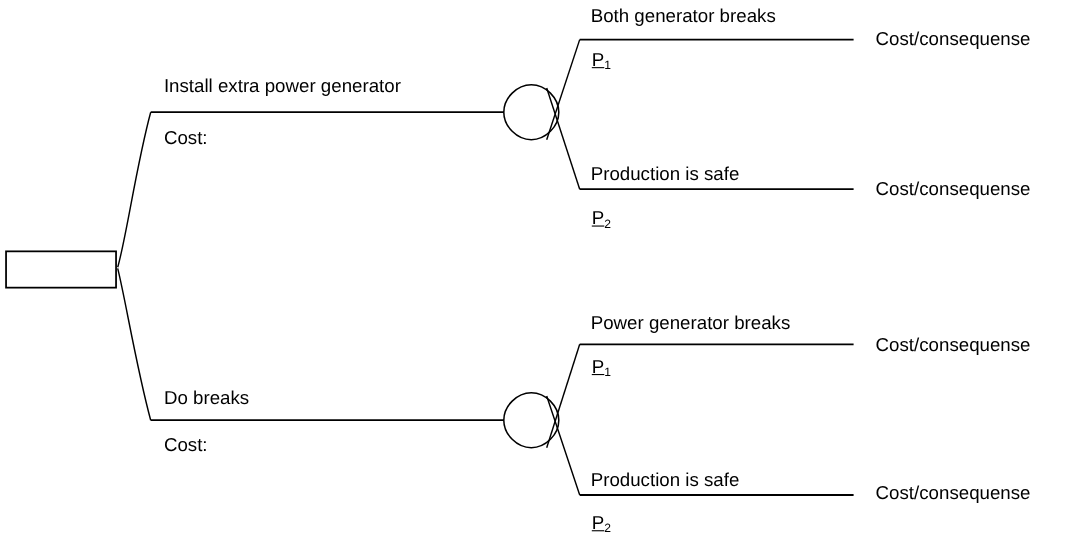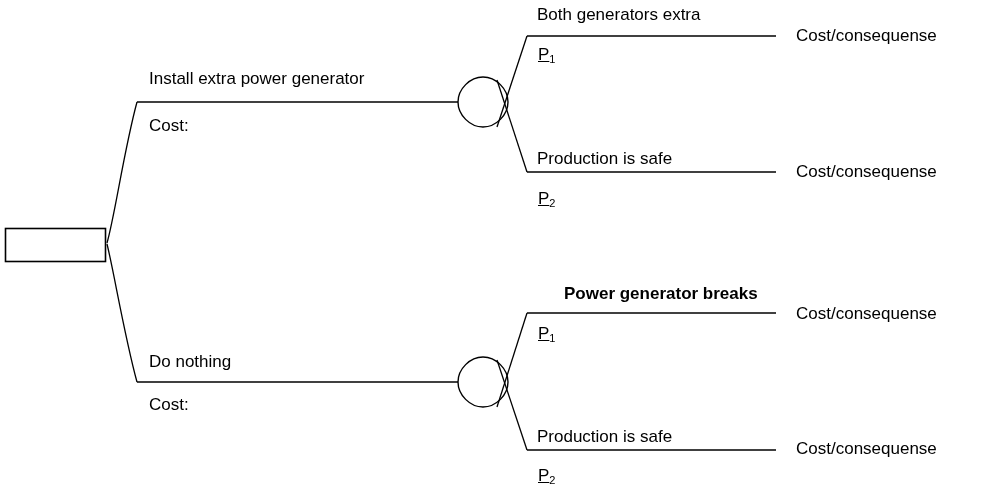--- a/index.html
+++ b/index.html
@@ -77,37 +77,37 @@
     <line x1="527" y1="313" x2="776" y2="313" stroke="#000000" stroke-width="1.6"></line>
 
     <line x1="497" y1="360" x2="527" y2="450" stroke="#000000" stroke-width="1.3"></line>
     <line x1="527" y1="450" x2="776" y2="450" stroke="#000000" stroke-width="1.6"></line>
   </svg>
 
   <div class="lbl" style="left:149px; top:70px;text-align:right;">Install extra power generator</div>
 
   <div class="lbl" style="left:149px; top:117px;">Cost:</div>
 
-  <div class="lbl" style="left:537px; top:6px;">Both generators extra</div>
+  <div class="lbl" style="left:537px; top:6px;">Both generator breaks</div>
 
   <div class="prob" style="left:538px; top:46px;"><span>P</span><sub>1</sub></div>
 
   <div class="lbl" style="left:796px; top:27px;">Cost/consequense</div>
 
   <div class="lbl" style="left:537px; top:150px;">Production is safe</div>
 
   <div class="prob" style="left:538px; top:190px;"><span>P</span><sub>2</sub></div>
 
   <div class="lbl" style="left:796px; top:163px;">Cost/consequense</div>
 
-  <div class="lbl" style="left:149px; top:353px;">Do nothing</div>
+  <div class="lbl" style="left:149px; top:353px;">Do breaks</div>
 
   <div class="lbl" style="left:149px; top:396px;">Cost:</div>
 
-  <div class="lbl" style="left:564px; top:285px;font-weight:bold;">Power generator breaks</div>
+  <div class="lbl" style="left:537px; top:285px;">Power generator breaks</div>
 
   <div class="prob" style="left:538px; top:325px;"><span>P</span><sub>1</sub></div>
 
   <div class="lbl" style="left:796px; top:305px;">Cost/consequense</div>
 
   <div class="lbl" style="left:537px; top:428px;">Production is safe</div>
 
   <div class="prob" style="left:538px; top:467px;"><span>P</span><sub>2</sub></div>
 
   <div class="lbl" style="left:796px; top:440px;">Cost/consequense</div>

